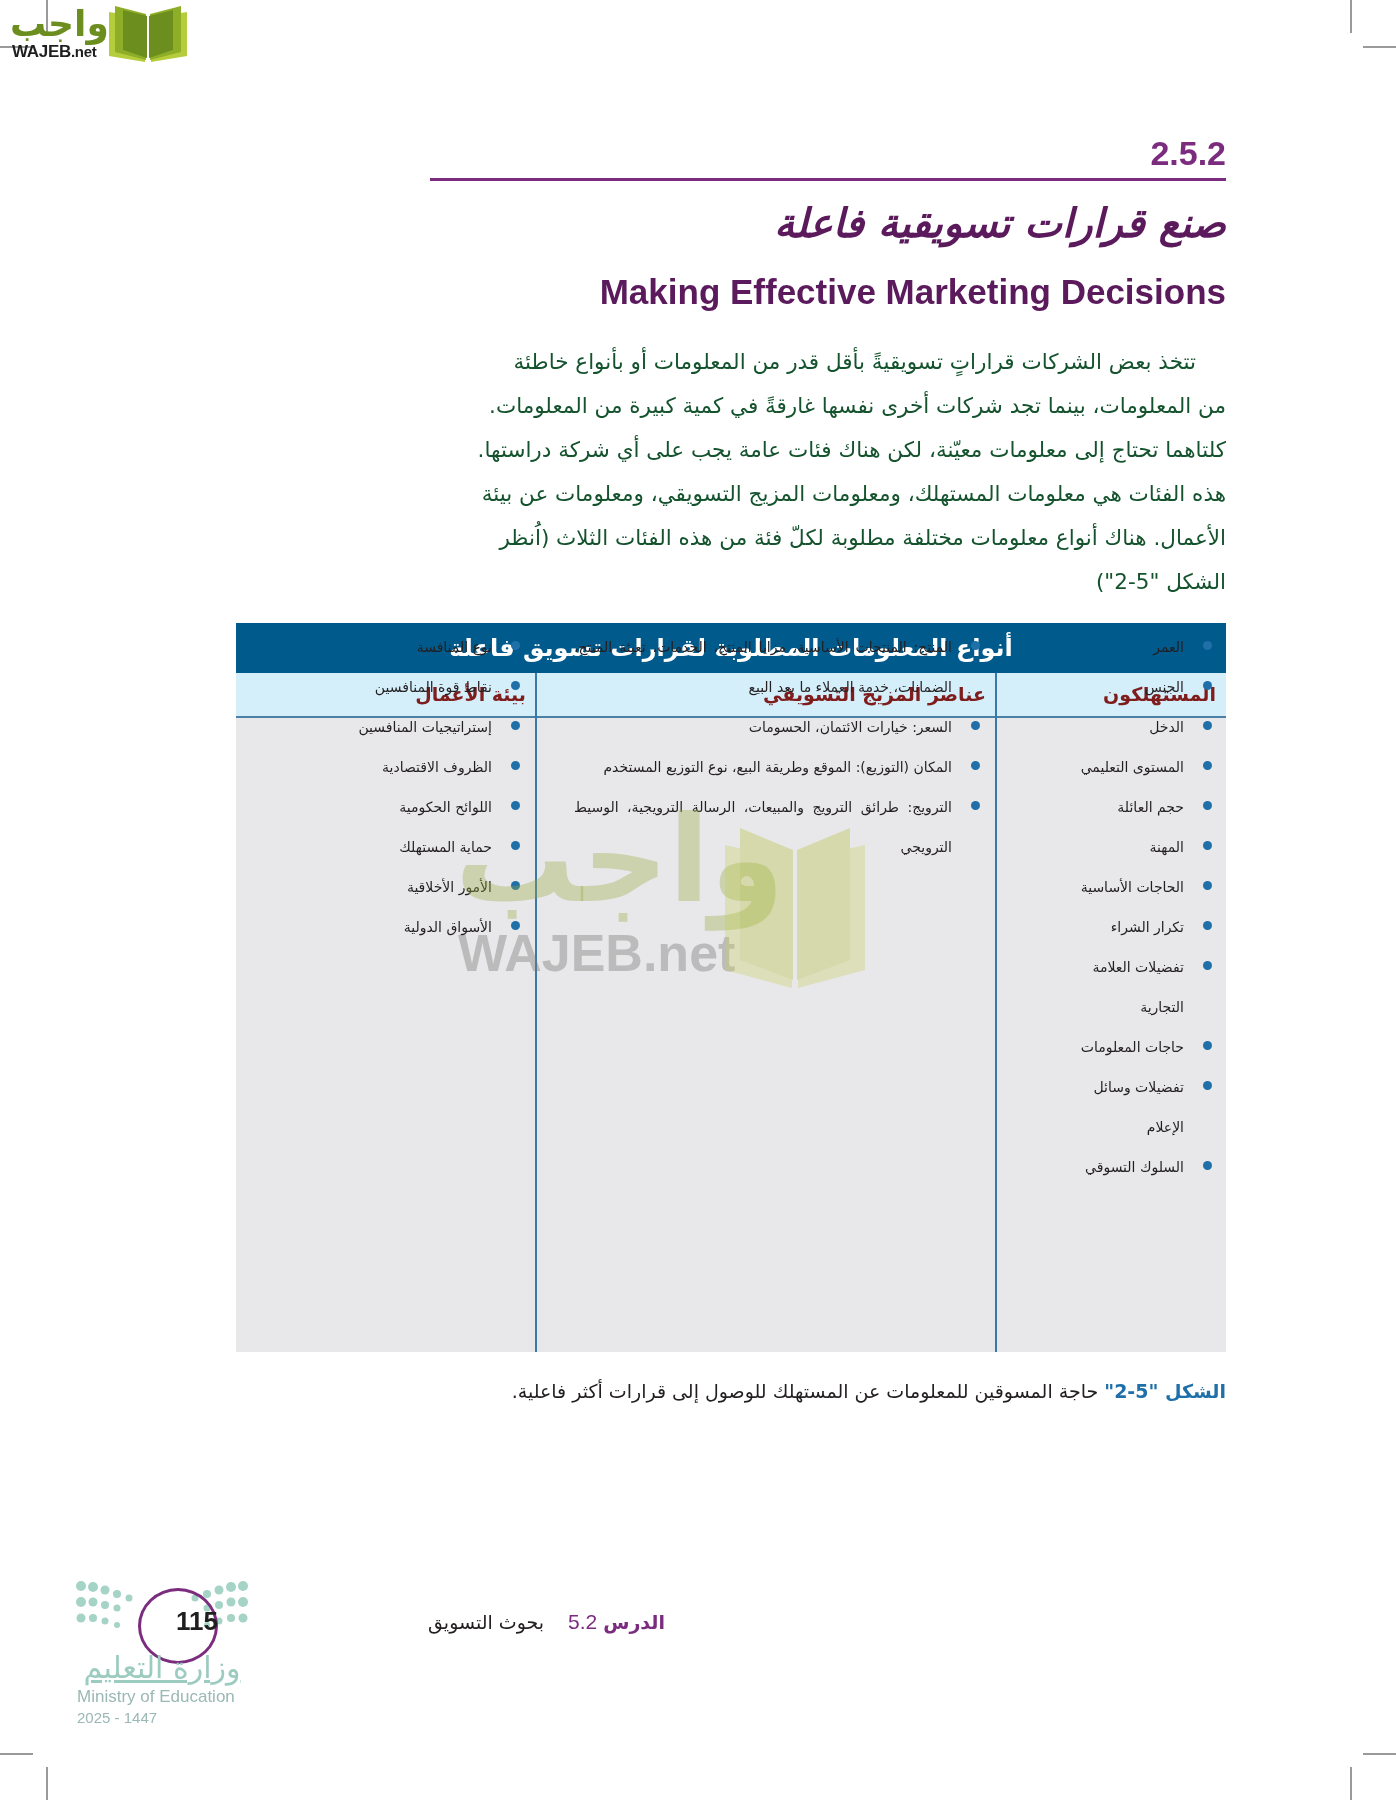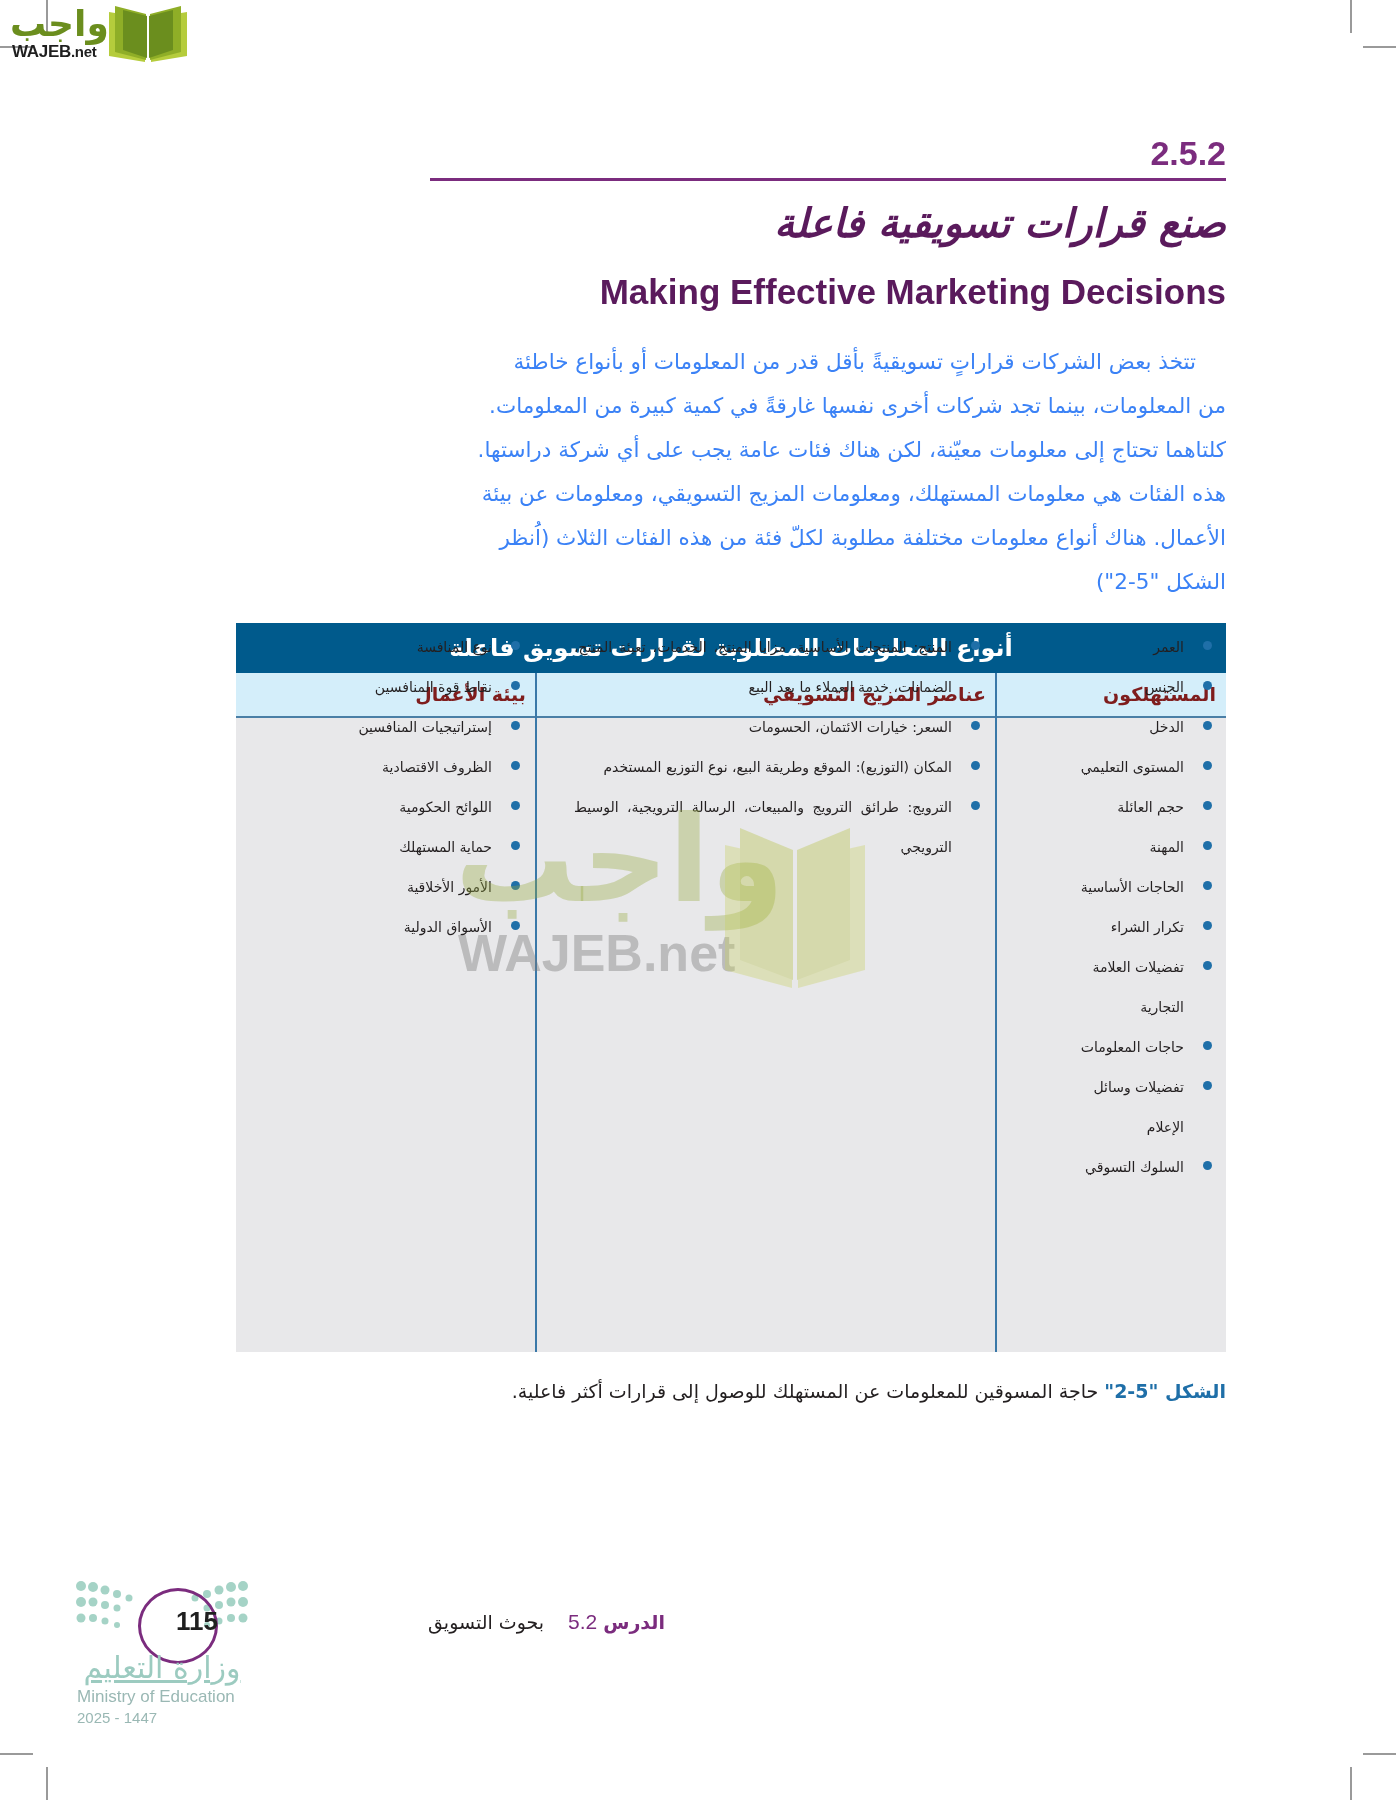--- a/index.html
+++ b/index.html
@@ -12,21 +12,21 @@
   .logo-ar { left:10px; top:2px; font-size:36px; font-weight:bold; color:#6b8e1e; font-family:"DejaVu Sans", sans-serif; line-height:44px; direction:rtl; }
   .logo-en { left:12px; top:42px; font-size:17px; font-weight:bold; color:#1f1f1f; font-family:"Liberation Sans", sans-serif; line-height:20px; letter-spacing:-0.3px; }
   .logo-en small { font-size:15px; }
   .book { left:107px; top:4px; width:82px; height:60px; }
 
   .sec-num { right:170px; top:134px; font-size:34px; font-weight:bold; color:#7b2c7e; font-family:"Liberation Sans", sans-serif; }
   .rule { left:430px; width:796px; top:178px; height:3px; background:#7b2c7e; }
   .title-ar { right:170px; top:200px; font-size:40px; font-weight:bold; color:#5a1a5c; direction:rtl;font-style:italic; }
   .title-en { right:170px; top:272px; font-size:35px; font-weight:bold; color:#5a1a5c; font-family:"Liberation Sans", sans-serif; }
 
-  .para { left:430px; width:796px; top:340px; direction:rtl; text-align:justify; font-size:21.5px; line-height:44px; color:#3b82f6; }
+  .para { left:430px; width:796px; top:340px; direction:rtl; text-align:justify; font-size:21.5px; line-height:44px; color:#14532d; }
   .para p { margin:0; }
   .para .indent { padding-right:30px; }
 
   
   .tbl { left:236px; top:623px; width:990px; height:729px; background:#e8e8ea; }
   .tbl-head { position:absolute; left:0; top:0; width:990px; height:50px; background:#005a8c; color:#ffffff;
               font-size:24px; font-weight:bold; text-align:center; line-height:50px; direction:rtl; }
   .tbl-sub { position:absolute; left:0; top:50px; width:990px; height:43px; background:#d4eefa; border-bottom:2px solid #4a7fa6; }
   .col-h { position:absolute; top:0; height:43px; line-height:43px; color:#7f1d1d; font-size:19px; font-weight:bold; direction:rtl; text-align:right; }
   .vline { position:absolute; top:50px; width:2px; height:679px; background:#3a78a8; }

